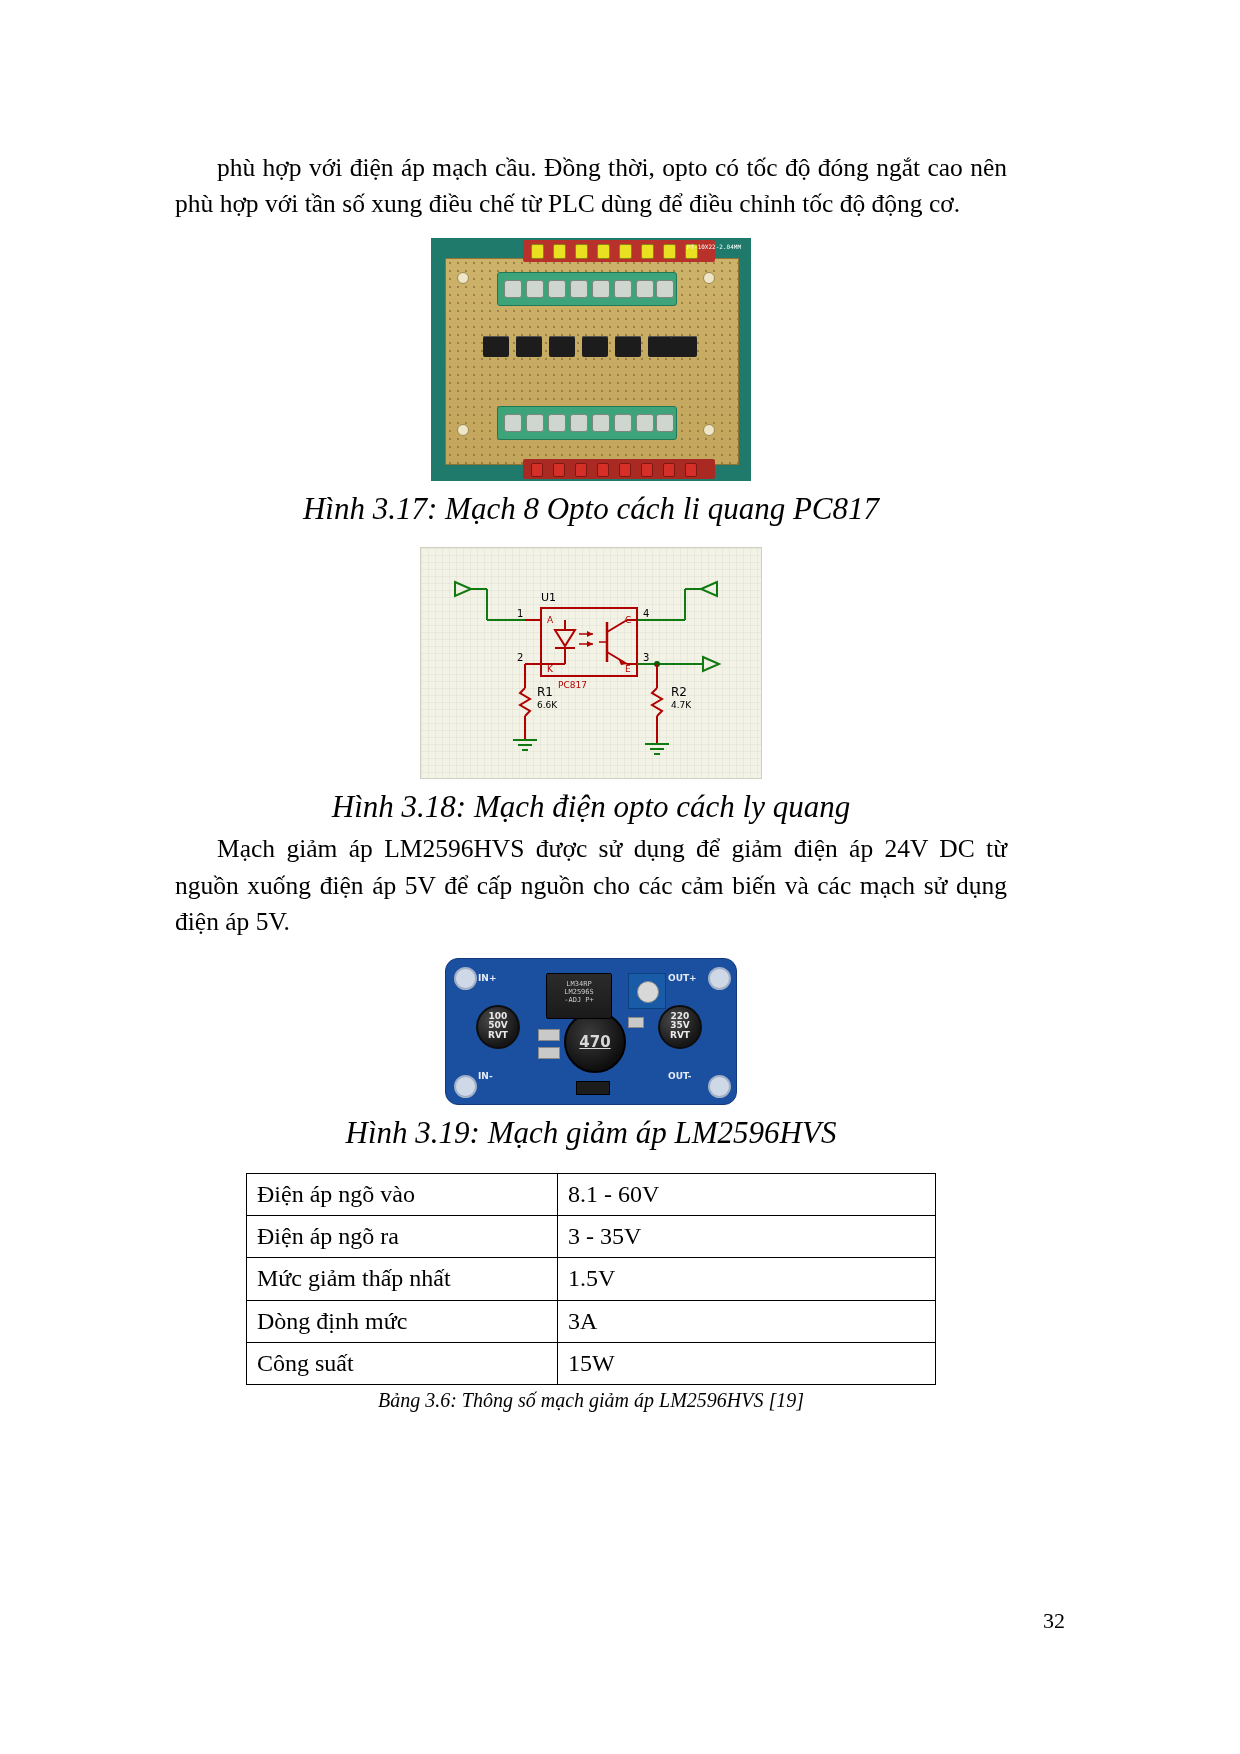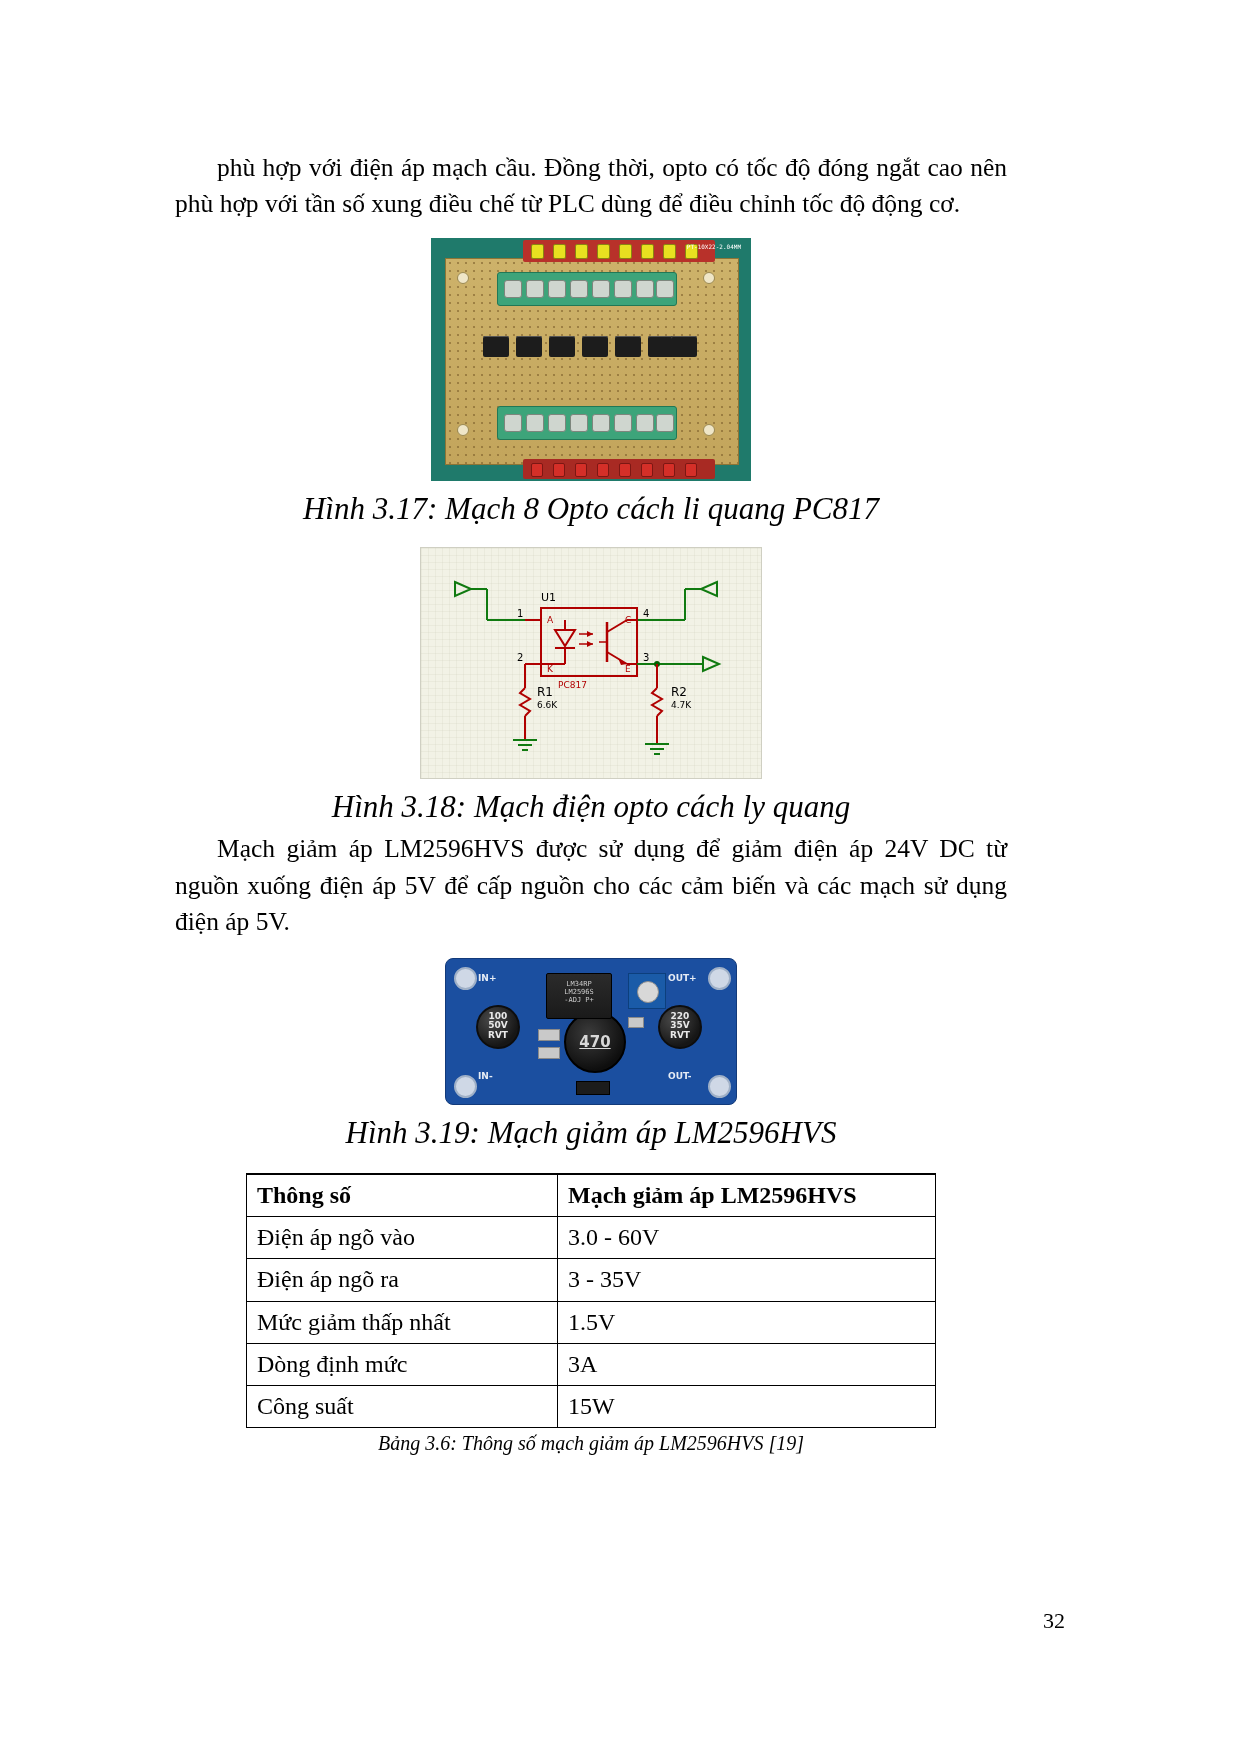--- a/index.html
+++ b/index.html
@@ -138,21 +138,21 @@
     position: relative;
   }
 
   
   .lm-photo {
     position: relative;
     width: 290px;
     height: 145px;
     margin: 18px auto 0 auto;
     background: #1b4fa0;
-    border-radius: 8px;
+    border-radius: 13px;
     overflow: hidden;
     border: 1px solid #123a7a;
   }
   .lm-photo .pad {
     position: absolute;
     width: 19px; height: 19px;
     border-radius: 50%;
     background: #cfd8e6;
     border: 2px solid #9fb0c7;
   }
@@ -457,27 +457,23 @@
         <div class="smd" style="left:92px; top:70px; width:20px; height:10px;"></div>
         <div class="smd" style="left:92px; top:88px; width:20px; height:10px;"></div>
         <div class="smd" style="left:130px; top:122px; width:32px; height:12px; background:#1c1c1c; border-color:#000;"></div>
         <div class="smd" style="left:182px; top:58px; width:14px; height:9px;"></div>
       </div>
       <p class="caption">Hình 3.19: Mạch giảm áp LM2596HVS</p>
     </div>
 
     <table class="spec">
       <tbody>
-        <tr class="head">
-          <td>Thông số</td>
-          <td>Mạch giảm áp LM2596HVS</td>
-        </tr>
         <tr>
           <td>Điện áp ngõ vào</td>
-          <td>3.0 - 60V</td>
+          <td>8.1 - 60V</td>
         </tr>
         <tr>
           <td>Điện áp ngõ ra</td>
           <td>3 - 35V</td>
         </tr>
         <tr>
           <td>Mức giảm thấp nhất</td>
           <td>1.5V</td>
         </tr>
         <tr>

